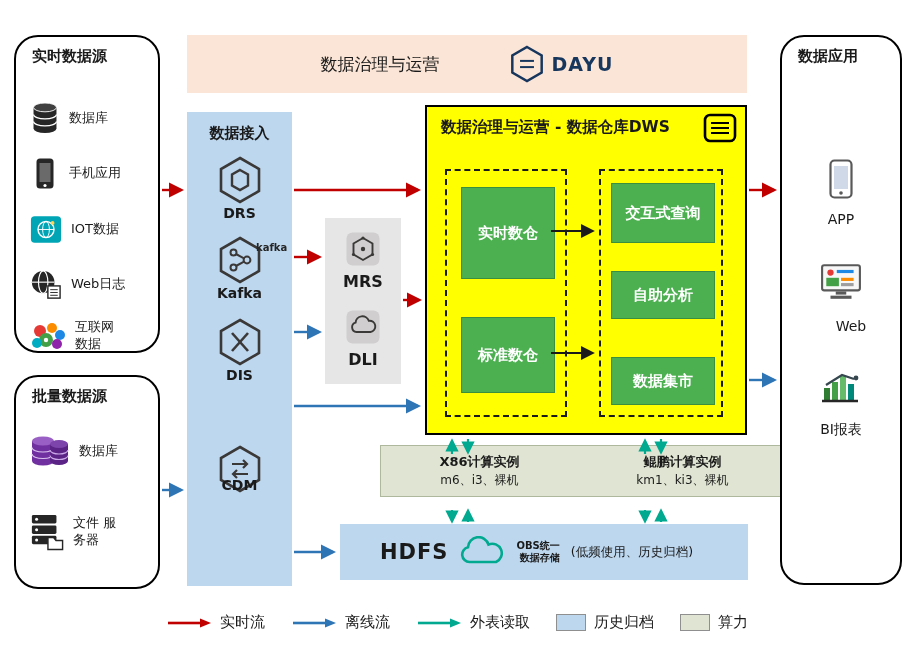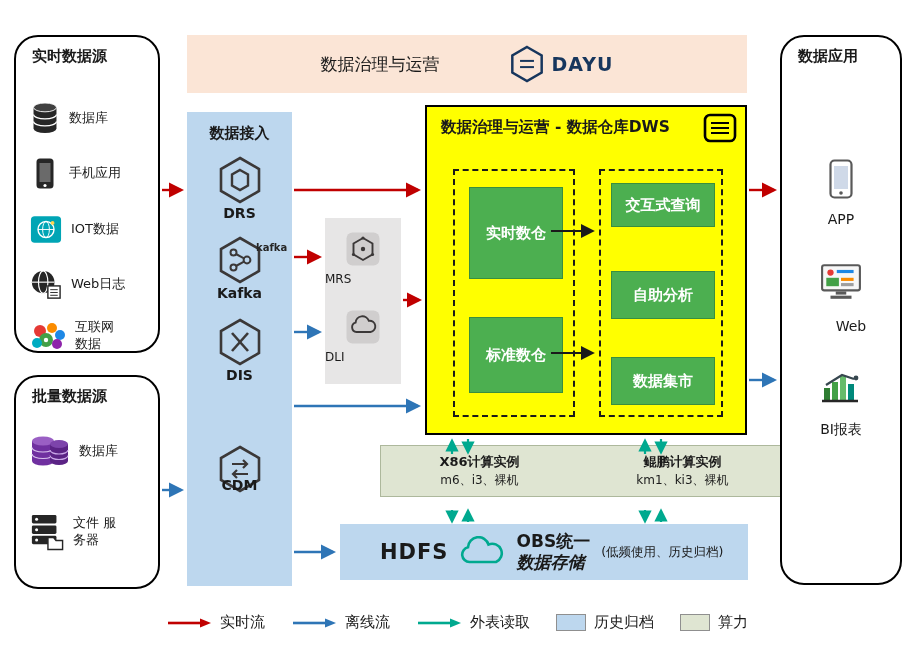--- a/index.html
+++ b/index.html
@@ -14,33 +14,33 @@
   .gov-title{font-size:17px;font-weight:normal;}
   .dayu{display:flex;align-items:center;gap:8px;}
   .dayu-label{font-size:19px;font-weight:bold;color:#17365d;letter-spacing:1px;}
   .ingest{position:absolute;background:var(--ingest_bg,#bdd7ee);}
   .ingest-title{position:absolute;top:12px;width:100%;text-align:center;font-weight:bold;font-size:15px;}
   .ing-item{position:absolute;width:100%;text-align:center;}
   .ing-label{position:absolute;width:100%;text-align:center;font-weight:bold;font-size:14px;}
   .kafka-mark{position:absolute;font-size:10px;font-weight:bold;left:69px;top:6px;color:#262626;}
   .mid{position:absolute;background:var(--middleware_bg,#e7e6e6);}
   .mid-icon{position:absolute;left:21px;}
-  .mid-label{position:absolute;width:100%;font-weight:normal;font-size:12px;}
+  .mid-label{position:absolute;width:100%;text-align:center;font-weight:bold;font-size:16px;}
   .dws{position:absolute;background:var(--dws_bg,#ffff00);border:2.5px solid #000;}
   .dws-title{position:absolute;top:10px;left:14px;font-size:15.5px;font-weight:bold;white-space:nowrap;}
   .dws-icon{position:absolute;top:6px;right:8px;}
   .dashed{position:absolute;border:2px dashed #1a1a1a;}
   .gbox{position:absolute;background:var(--green_box,#4caf50);border:1px solid #3a8e3e;color:#fff;font-weight:bold;font-size:15px;display:flex;align-items:center;justify-content:center;text-align:center;}
   .compute{position:absolute;background:var(--compute,#dfe5d2);border:1px solid #adb89c;display:flex;align-items:center;justify-content:space-around;}
   .c-col{text-align:center;line-height:1.45;}
   .c-title{font-size:13px;font-weight:bold;}
   .c-sub{font-size:12px;}
   .storage{position:absolute;background:var(--archive,#bdd7ee);display:flex;align-items:center;gap:11px;padding-left:40px;}
   .hdfs{font-size:21px;font-weight:bold;letter-spacing:1px;}
-  .obs{line-height:1.25;font-size:17px;font-weight:bold;text-align:left;white-space:nowrap;}
+  .obs{line-height:1.25;font-size:10px;font-weight:bold;text-align:right;white-space:nowrap;}
   .note{font-size:12.5px;white-space:nowrap;}
   .apps-item{position:absolute;width:100%;text-align:center;}
   .apps-label{position:absolute;width:100%;text-align:center;font-size:14px;}
   .legend{position:absolute;left:0;top:613px;width:100%;display:flex;justify-content:center;align-items:center;gap:26px;}
   .lg{display:flex;align-items:center;gap:8px;font-size:15px;font-weight:500;}
   .sw{width:30px;height:17px;border:1px solid #8f8f8f;}
   .sw-archive{background:var(--archive,#bdd7ee);}
   .sw-compute{background:var(--compute,#dfe5d2);}
   .overlay{position:absolute;left:0;top:0;pointer-events:none;}
   .ar-red{stroke:var(--realtime,#c00000);}   .mk-red{fill:var(--realtime,#c00000);}
@@ -207,27 +207,27 @@
 
   <div class="dws" style="left:425px;top:105px;width:322px;height:330px;">
     <div class="dws-title">数据治理与运营 - 数据仓库DWS</div>
     <svg class="dws-icon" width="34" height="30" viewBox="0 0 34 30">
       <rect x="2" y="2" width="30" height="26" rx="5" fill="#ffff00" stroke="#000" stroke-width="2.6"></rect>
       <line x1="8" y1="10" x2="26" y2="10" stroke="#000" stroke-width="2"></line>
       <line x1="8" y1="15" x2="26" y2="15" stroke="#000" stroke-width="2"></line>
       <line x1="8" y1="20" x2="26" y2="20" stroke="#000" stroke-width="2"></line>
     </svg>
 
-    <div class="dashed" style="left:26px;top:62px;width:122px;height:248px;">
+    <div class="dashed" style="left:18px;top:62px;width:122px;height:248px;">
       <div class="gbox" style="left:14px;top:16px;width:94px;height:92px;">实时数仓</div>
       <div class="gbox" style="left:14px;top:146px;width:94px;height:76px;">标准数仓</div>
     </div>
 
     <div class="dashed" style="left:172px;top:62px;width:124px;height:248px;">
-      <div class="gbox" style="left:10px;top:12px;width:104px;height:44px;">交互式查询</div>
+      <div class="gbox" style="left:10px;top:12px;width:104px;height:60px;">交互式查询</div>
       <div class="gbox" style="left:10px;top:100px;width:104px;height:48px;">自助分析</div>
       <div class="gbox" style="left:10px;top:186px;width:104px;height:48px;">数据集市</div>
     </div>
   </div>
 
   <div class="compute" style="left:340px;top:445px;width:408px;height:52px;margin-left:40px;">
     <div class="c-col">
       <div class="c-title">X86计算实例</div>
       <div class="c-sub">m6、i3、裸机</div>
     </div>
@@ -237,21 +237,21 @@
     </div>
   </div>
 
   <div class="storage" style="left:340px;top:524px;width:408px;height:56px;">
     <span class="hdfs">HDFS</span>
     <svg width="46" height="32" viewBox="0 0 46 32">
       <path d="M37 26 H10.5 A7.5 7.5 0 0 1 9 11.2 A10.5 10.5 0 0 1 29.5 8.5 A7 7 0 0 1 37 26 Z" fill="none" stroke="#00a98f" stroke-width="2.6"></path>
     </svg>
     <span class="obs">
       <span style="display:block;">OBS统一</span>
-      <span style="display:block;font-style:italic;">数据存储</span>
+      <span style="display:block;">数据存储</span>
     </span>
     <span class="note">(低频使用、历史归档)</span>
   </div>
 
   <div class="panel" style="left:780px;top:35px;width:122px;height:550px;">
     <div class="ptitle">数据应用</div>
 
     <div class="apps-item" style="top:122px;">
       <svg width="24" height="40" viewBox="0 0 24 40">
         <rect x="1.5" y="1.5" width="21" height="37" rx="4" fill="#fff" stroke="#595959" stroke-width="2.2"></rect>

